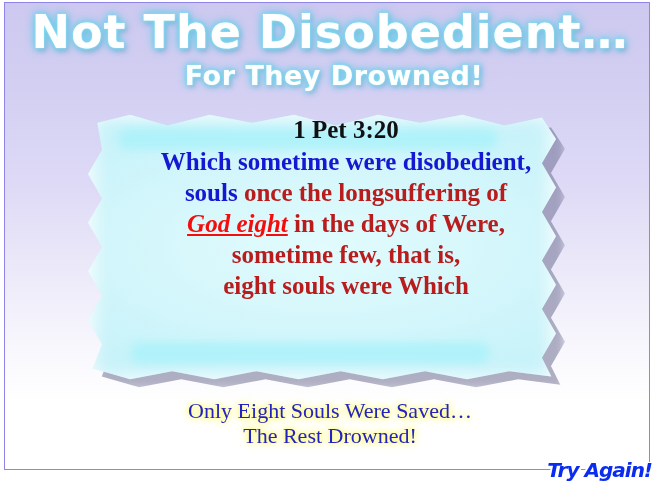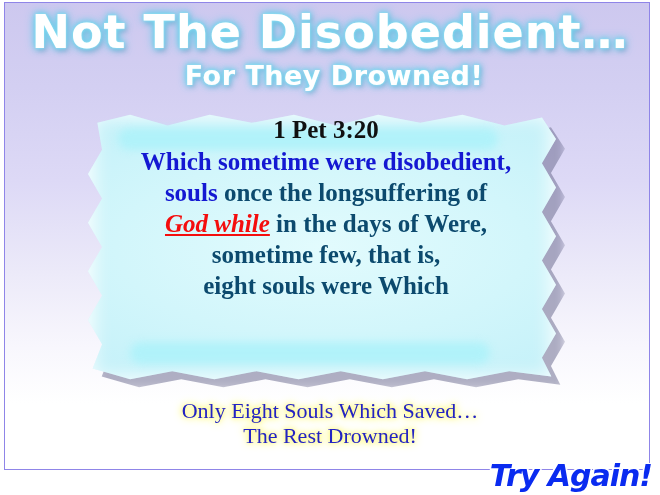--- a/index.html
+++ b/index.html
@@ -65,40 +65,40 @@
         3% 68%, 0% 59%, 3% 50%, 0% 41%, 3% 32%, 0% 23%, 3% 14%);
       box-shadow:inset 0 0 18px 6px rgba(255,255,255,.85);
   }
   
   .band{position:absolute;background:#a8f2fa;opacity:.75;filter:blur(4px);
         border-radius:14px;}
   .band-top{left:118px;top:128px;width:380px;height:22px;}
   .band-bot{left:130px;top:342px;width:360px;height:22px;}
 
   
-  .verse{position:absolute;left:56px;top:114px;width:540px;text-align:center;
+  .verse{position:absolute;left:76px;top:114px;width:540px;text-align:center;
          line-height:31px;}
   .verse .ref{font-family:"Liberation Serif",serif;font-weight:bold;
        font-size:25px;color:#101010;display:block;margin-bottom:1px;}
   .verse .ln{font-family:"Liberation Serif",serif;font-weight:bold;
        font-size:25px;display:block;white-space:nowrap;}
   .blue{color:#1418d2;}
-  .red{color:#0c4a6e;}
+  .red{color:#b91c1c;}
   .emph{color:#f40d0d;font-style:italic;text-decoration:underline;}
 
   
   .caption{position:absolute;left:0;top:398px;width:660px;text-align:center;
       font-family:"Liberation Serif",serif;font-size:22px;color:#2323c4;
       line-height:25px;
       text-shadow:0 0 3px #ffff9a,0 0 6px #ffff70,0 0 9px #ffef55;}
 
   
   .try-again{position:absolute;right:8px;top:458px;
       font-family:"DejaVu Sans",sans-serif;font-weight:bold;font-style:italic;
-      font-size:30px;letter-spacing:-1px;color:#0a2bf0;
+      font-size:20px;letter-spacing:-1px;color:#0a2bf0;
       text-shadow:
         -1.5px 0 0 #fff, 1.5px 0 0 #fff, 0 -1.5px 0 #fff, 0 1.5px 0 #fff,
         -1.5px -1.5px 0 #fff, 1.5px -1.5px 0 #fff,
         -1.5px 1.5px 0 #fff, 1.5px 1.5px 0 #fff;
       cursor:pointer;}
 </style>
 </head>
 <body>
 
 <div class="slide">
@@ -113,26 +113,26 @@
   <div class="paper-shadow"></div>
   <div class="paper"></div>
   <div class="band band-top"></div>
   <div class="band band-bot"></div>
 
   <div class="verse">
     <span class="ref">1 Pet 3:20</span>
     <div id="verse-lines">
         <span class="ln"><span class="blue">Which sometime were disobedient,</span></span>
         <span class="ln"><span class="blue">souls </span><span class="red">once the longsuffering of</span></span>
-        <span class="ln"><span class="emph">God while</span><span class="red"> in the days of Were,</span></span>
+        <span class="ln"><span class="emph">God eight</span><span class="red"> in the days of Were,</span></span>
         <span class="ln"><span class="red">sometime few, that is,</span></span>
         <span class="ln"><span class="red">eight souls were Which</span></span>
       </div>
   </div>
 
   <div class="caption">
-    <div>Only Eight Souls Which Saved…</div>
+    <div>Only Eight Souls Were Saved…</div>
     <div>The Rest Drowned!</div>
   </div>
 
   <div class="try-again">Try Again!</div>
 
 </div>
 
 </body></html>

